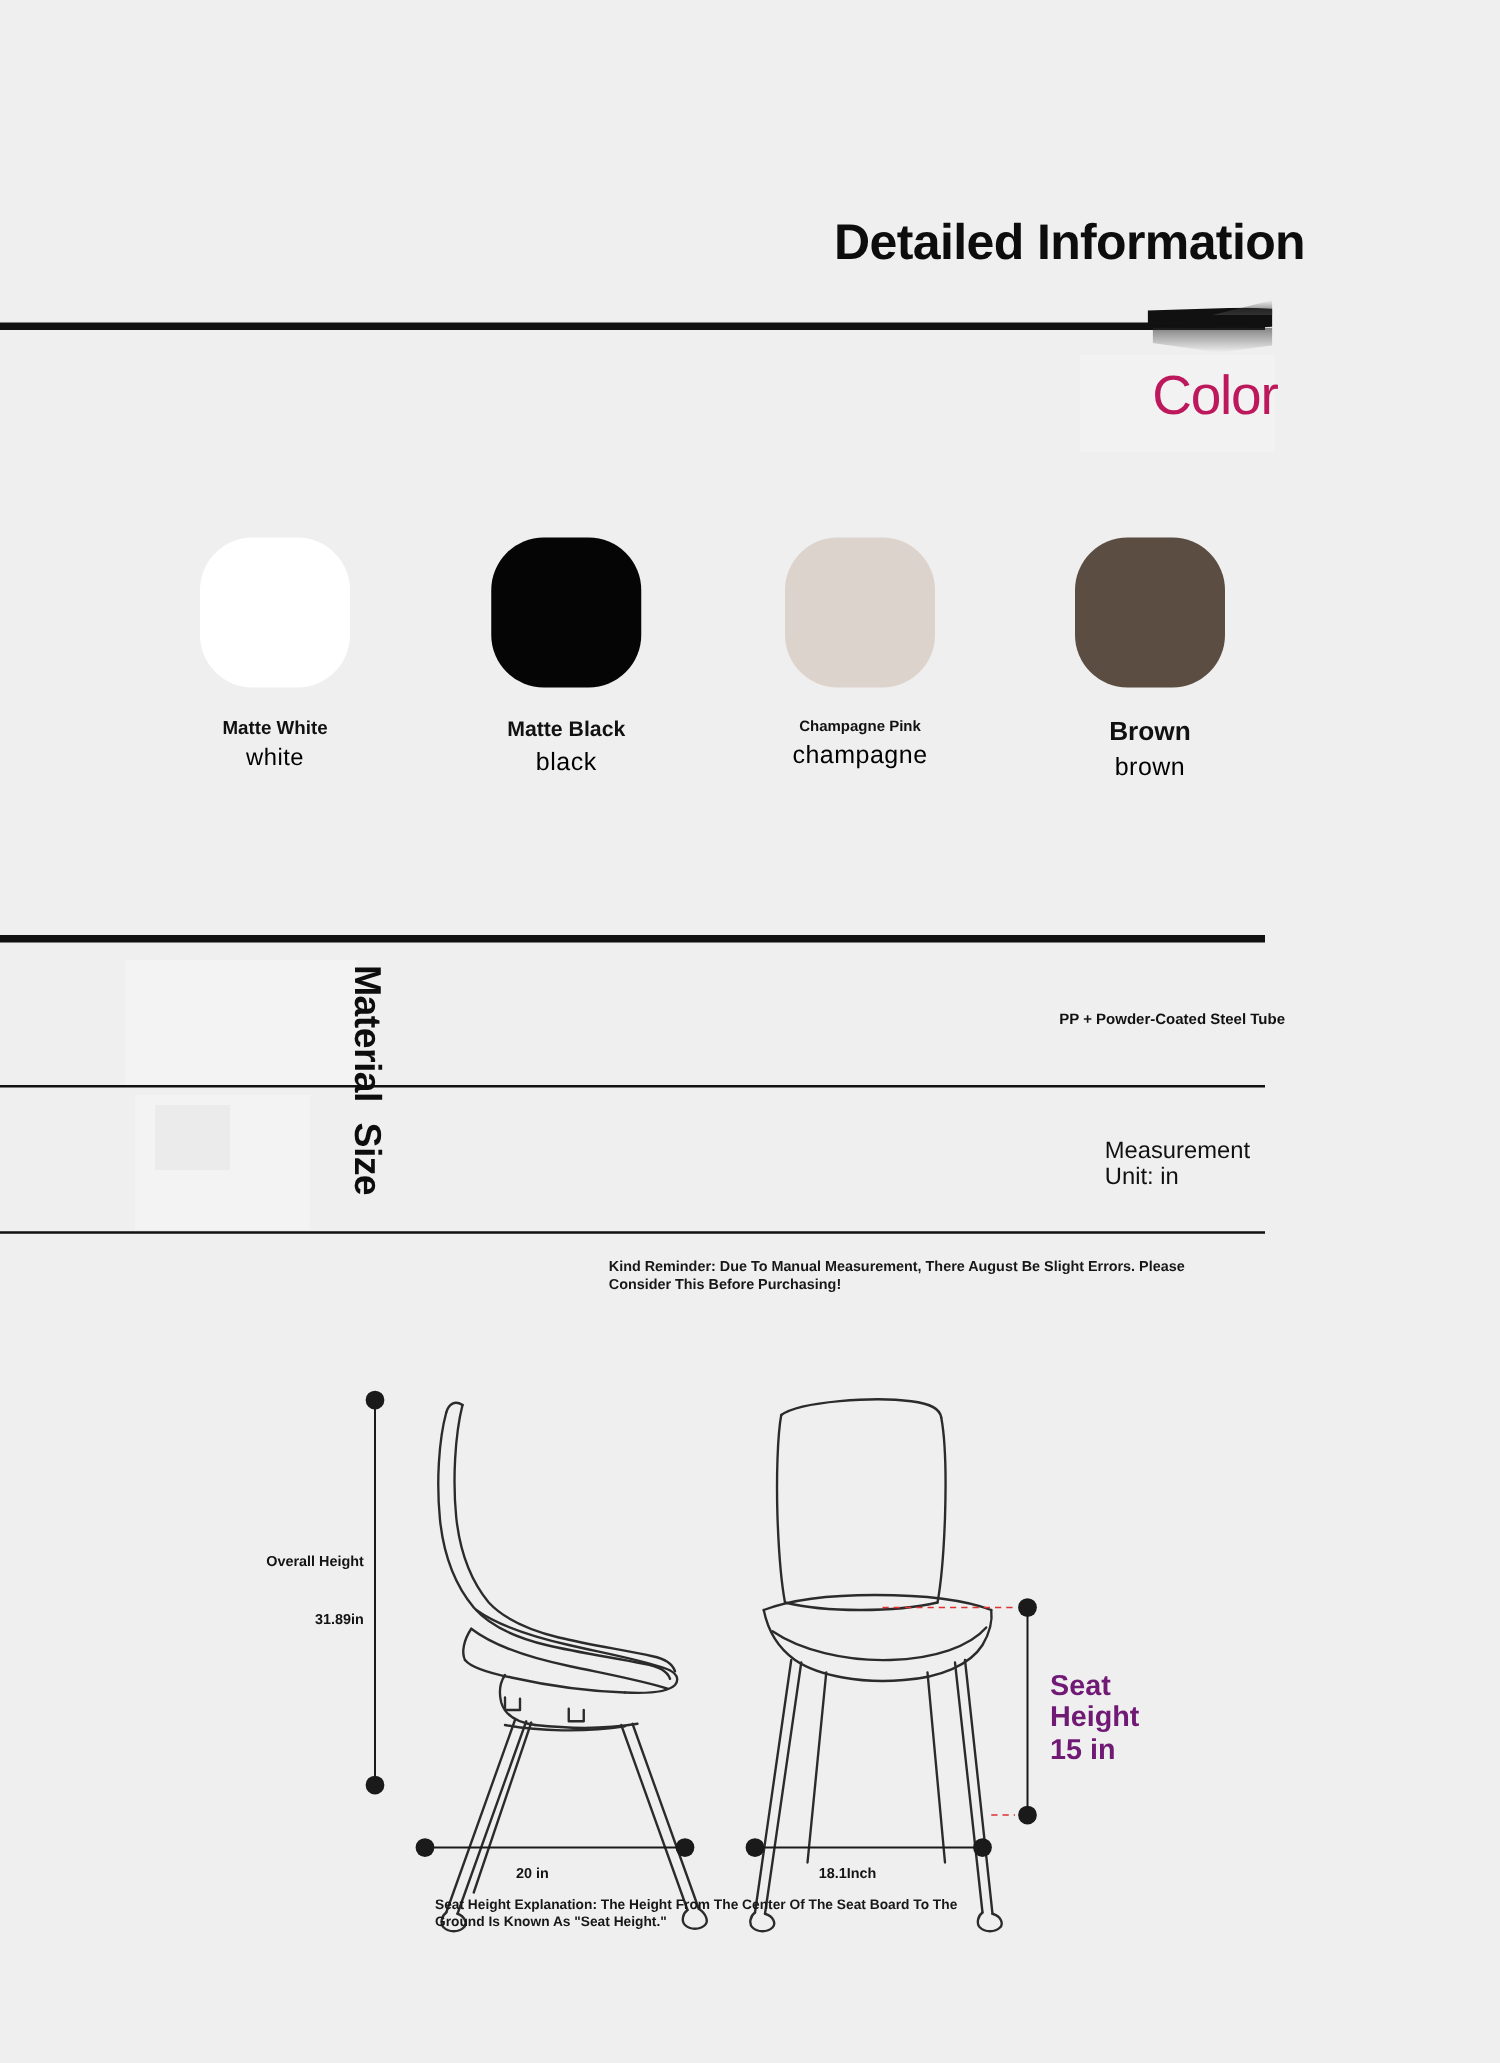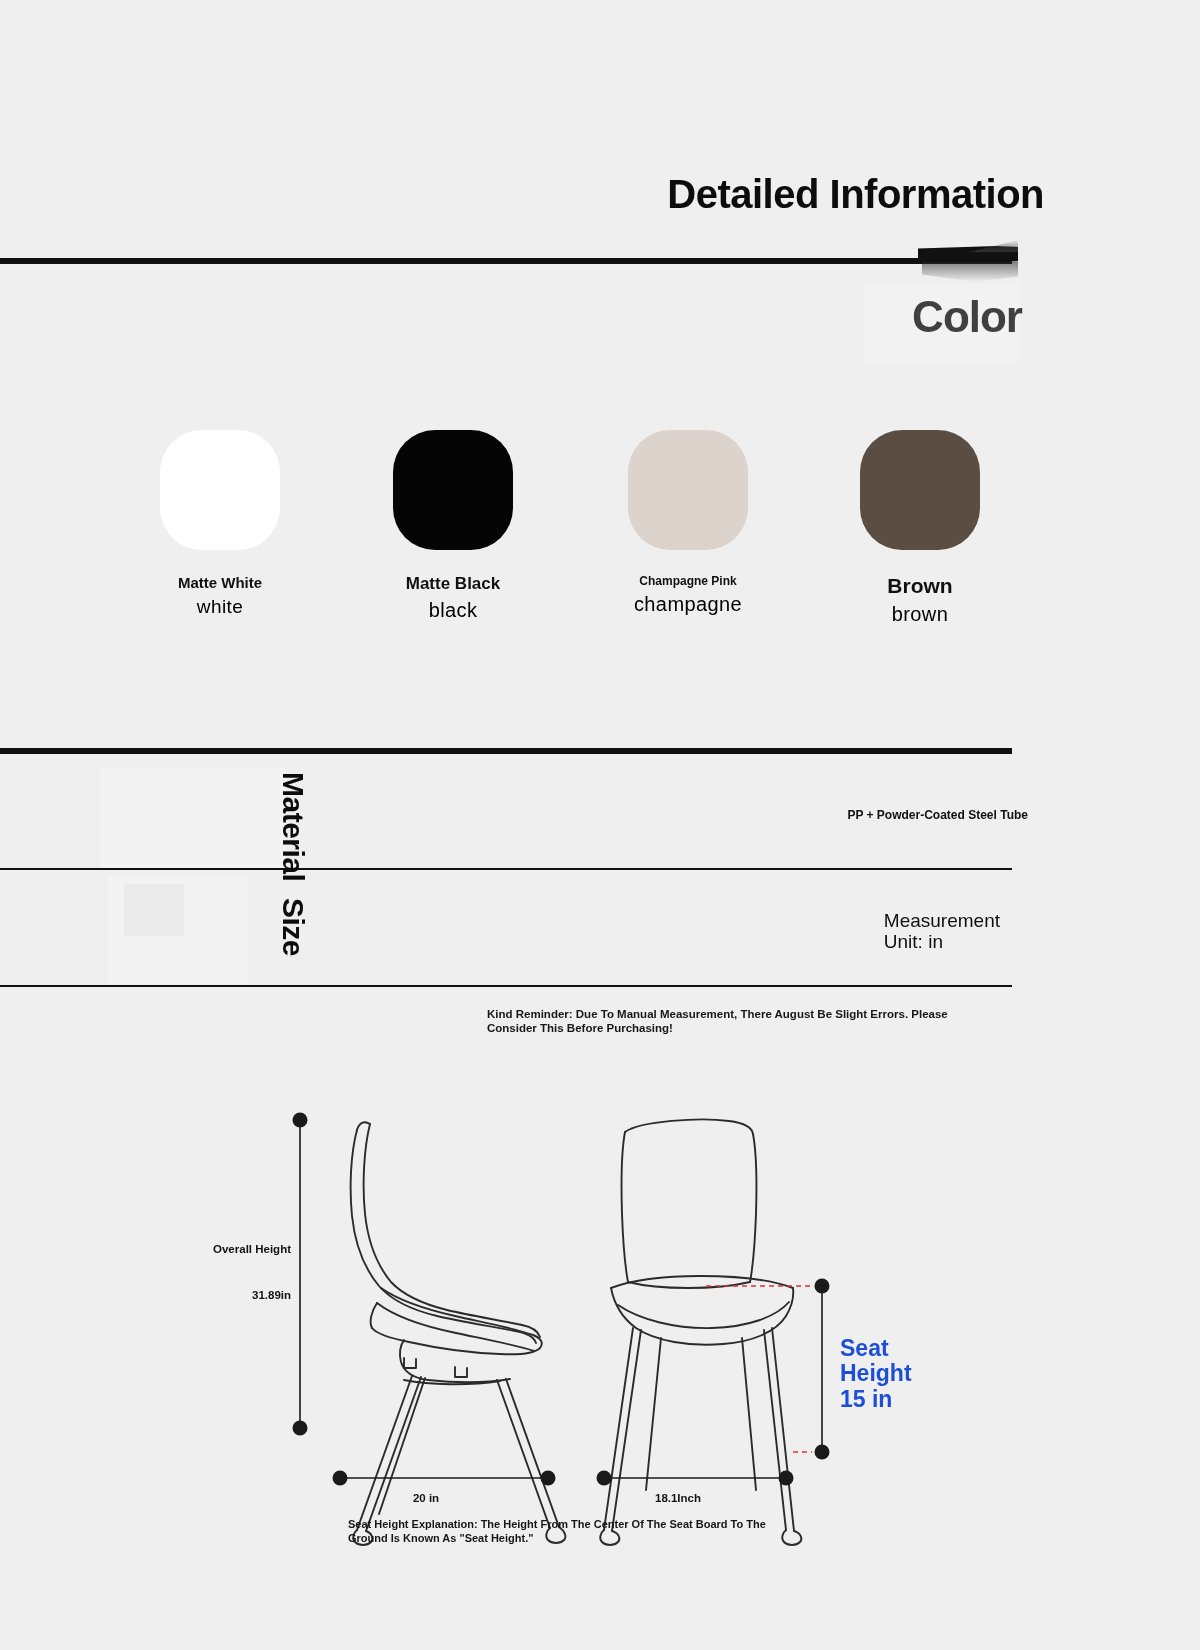--- a/index.html
+++ b/index.html
@@ -39,21 +39,21 @@
   }
   .brush .b3 {
     position:absolute; left:52px; top:12px; width:48px; height:12px;
     background:linear-gradient(to top, rgba(60,60,60,.75), rgba(150,150,150,0));
     clip-path:polygon(0 100%, 100% 0, 100% 100%);
   }
 
   
   .color-title {
     position:absolute; right:178px; top:292px;
-    font-size:44px; font-weight:bold; letter-spacing:-1px; color:#404040;
+    font-size:44px; font-weight:normal; letter-spacing:-1px; color:#be185d;
   }
   .color-title-bg {
     position:absolute; left:864px; top:284px; width:156px; height:78px;
     background:#f2f2f2;
   }
   .swatch-row {
     position:absolute; left:0; top:430px; width:1192px; height:230px;
   }
   .swatch-cell { position:absolute; top:0; width:240px; text-align:center; }
   .swatch {
@@ -112,21 +112,21 @@
   .diagram svg { display:block; }
 
   .dim-text { font-family:"Liberation Sans", sans-serif; }
 
   .footer-note {
     position:absolute; left:348px; top:1517px; width:430px;
     font-size:11px; font-weight:600; line-height:1.3; color:#171717;
   }
   .seat-height-label {
     position:absolute; left:840px; top:1336px;
-    font-size:23px; font-weight:bold; line-height:1.1; color:#1d4ed8;
+    font-size:23px; font-weight:bold; line-height:1.1; color:#701a75;
   }
 </style>
 </head>
 <body>
 
 <div class="header-block">
   <div class="header-title">Detailed Information</div>
   <div class="rule-thick"></div>
   <div class="brush">
     <div class="b1"></div>

